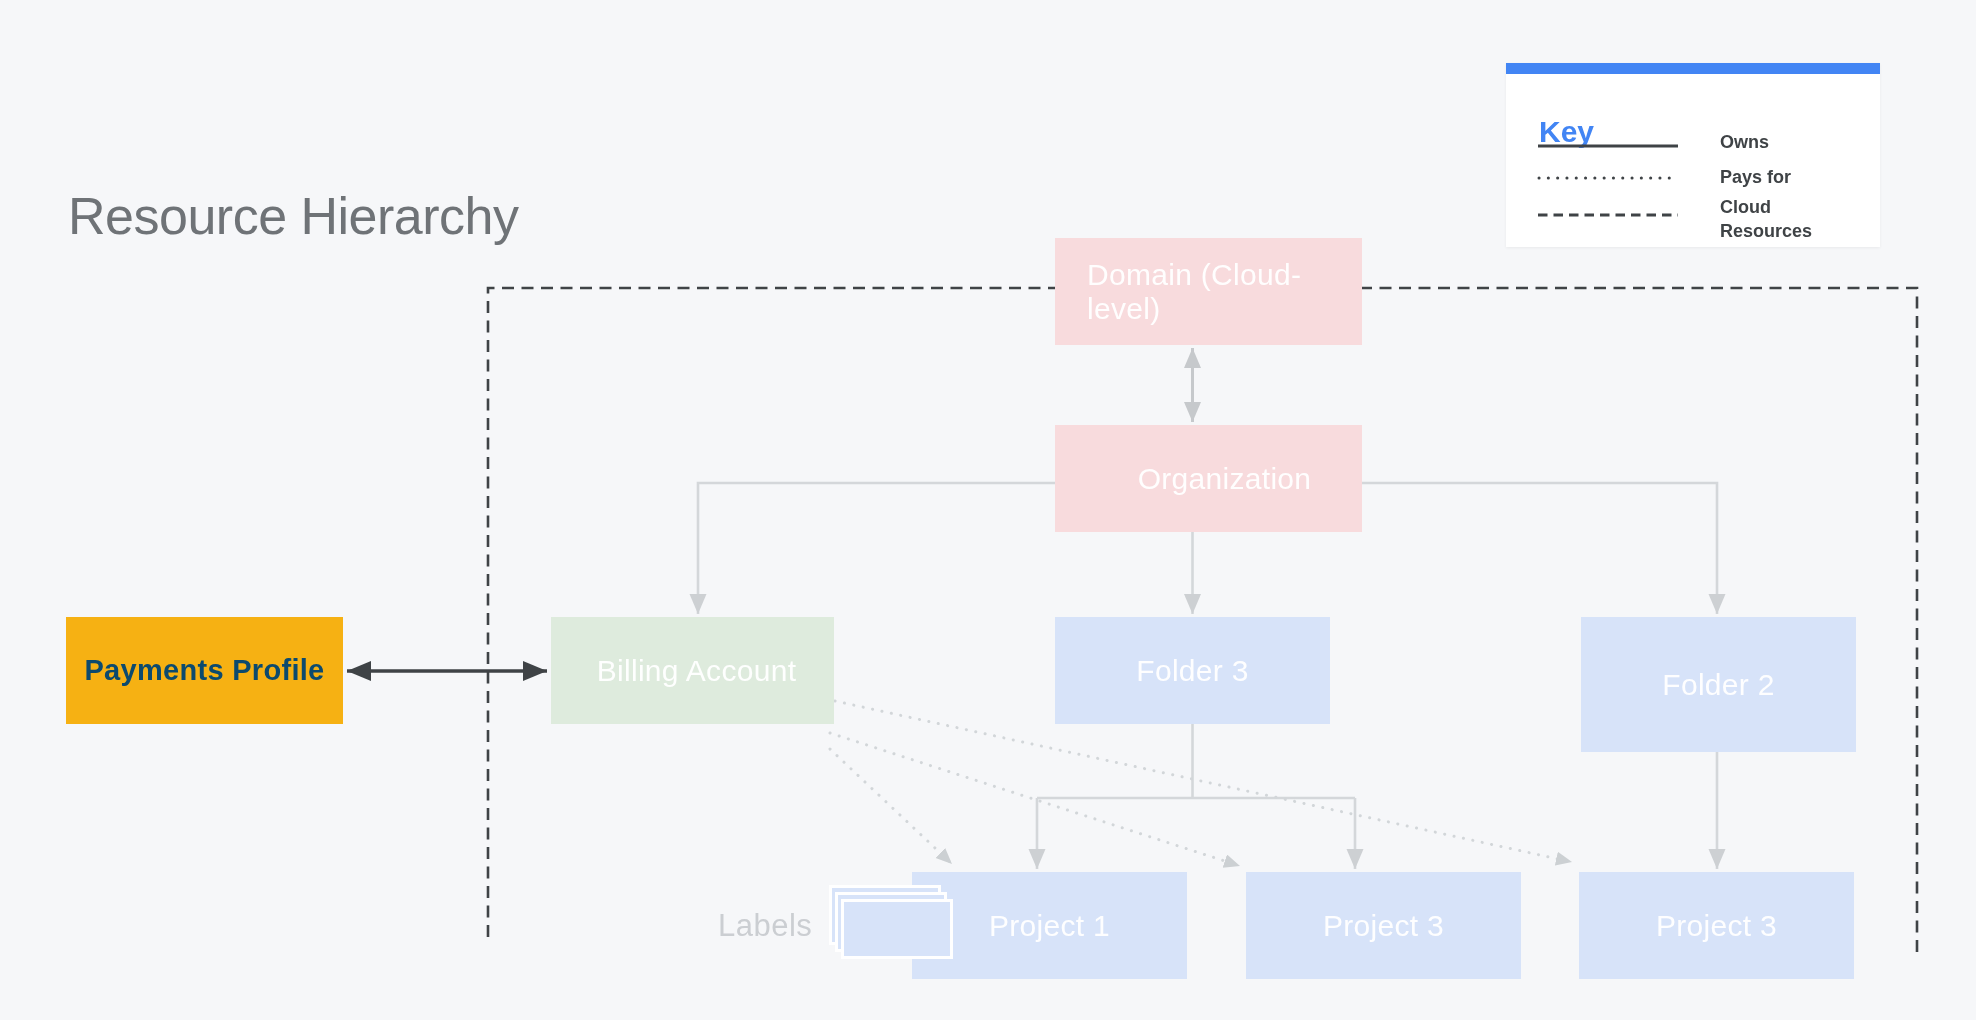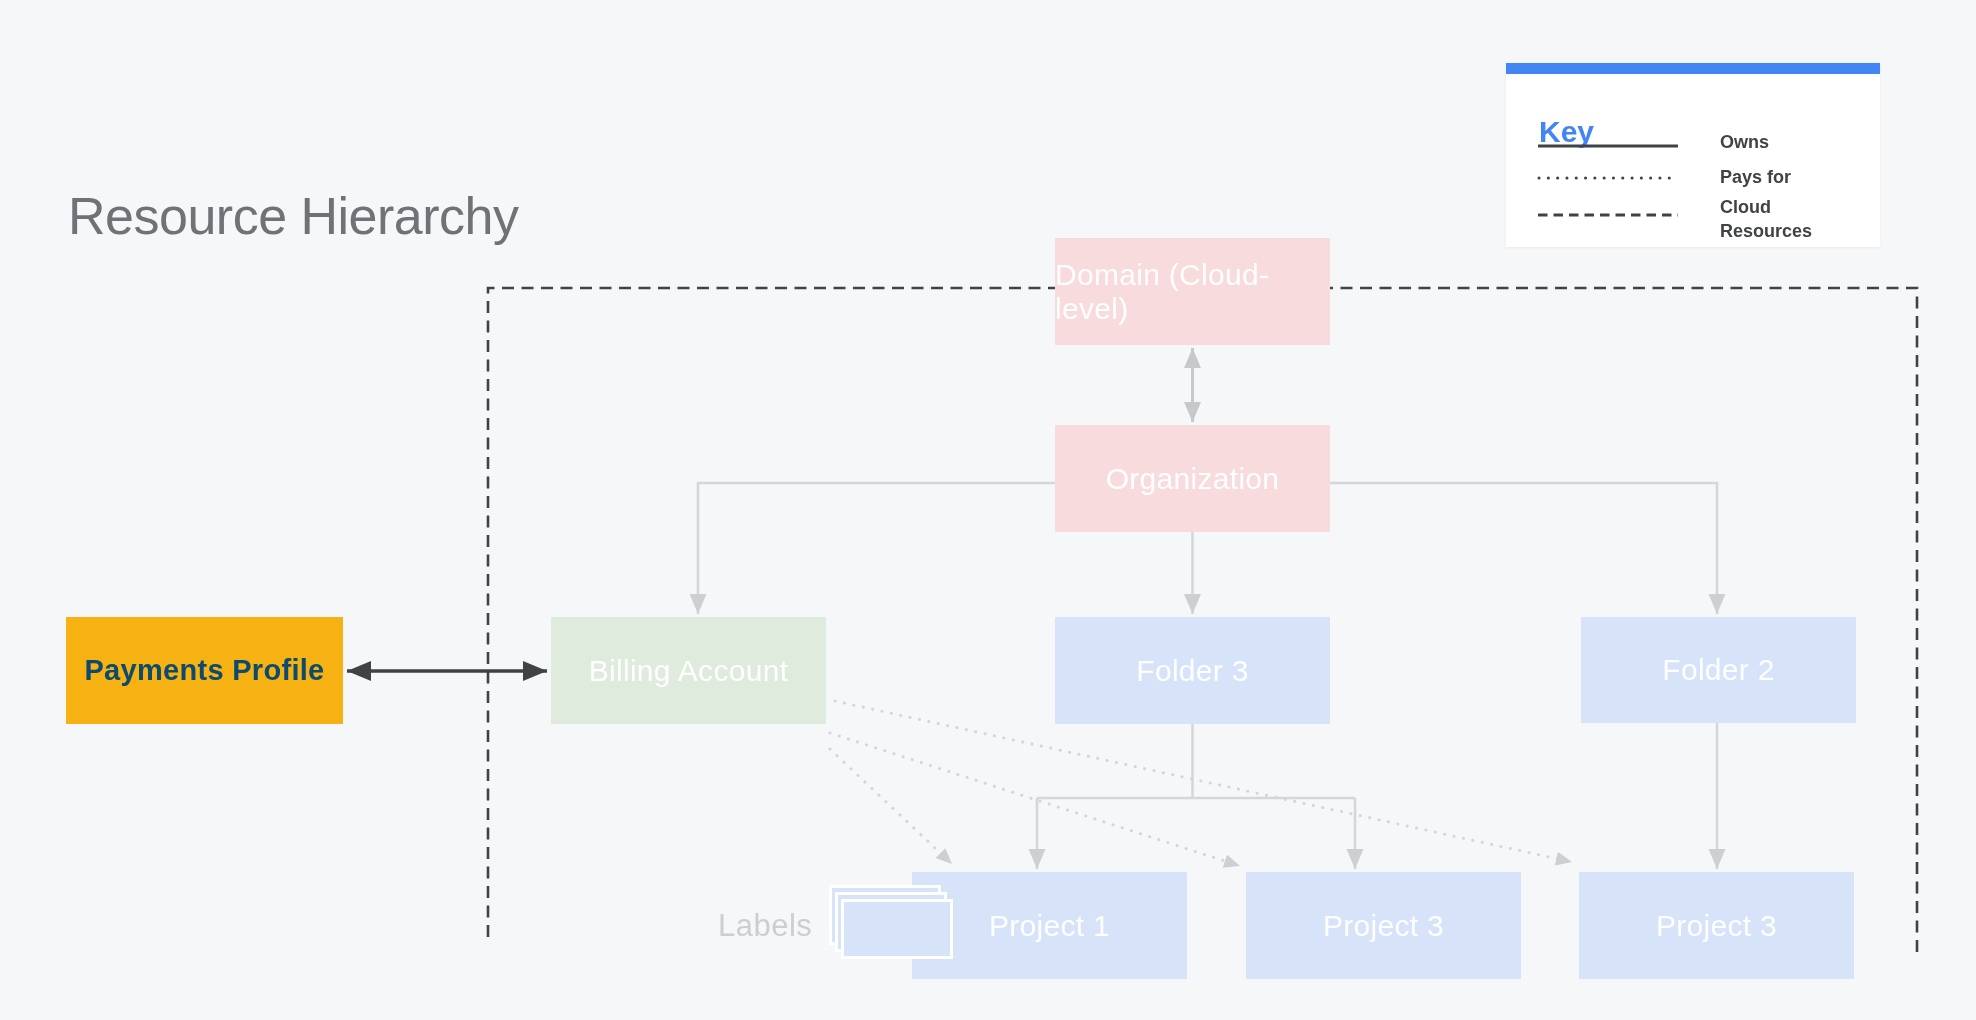--- a/index.html
+++ b/index.html
@@ -35,23 +35,23 @@
   .title{
     position:absolute;left:68px;top:186px;margin:0;
     font-size:52px;font-weight:400;color:var(--title-gray);letter-spacing:-0.5px;
   }
 
   .node{
     position:absolute;width:275px;height:107px;
     display:flex;align-items:center;justify-content:center;
     font-size:30px;color:rgba(255,255,255,0.96);letter-spacing:0.3px;
   }
-  .node.pink{background:var(--box-pink);}
+  .node.pink{background:var(--box-pink);padding-left:32px;}
   .node.blue{background:var(--box-blue);}
-  .node.green{background:var(--box-green);}
+  .node.green{background:var(--box-green);padding-left:8px;}
   .node.yellow{background:var(--box-yellow);font-weight:700;font-size:29px;color:#0c4a6e;}
 
   .labels-text{
     position:absolute;left:718px;top:908px;
     font-size:31px;color:var(--labels-gray);letter-spacing:0.5px;
   }
   .labels-icon{position:absolute;left:829px;top:885px;width:130px;height:80px;}
   .labels-icon i{
     position:absolute;display:block;width:112px;height:60px;
     background:var(--box-blue);border:3px solid #fff;box-sizing:border-box;
@@ -127,21 +127,21 @@
   </div>
   <div class="node yellow" style="left:66px;top:617px;width:277px">
     <span>Payments Profile</span>
   </div>
   <div class="node green" style="left:551px;top:617px">
     <span>Billing Account</span>
   </div>
   <div class="node blue" style="left:1055px;top:617px">
     <span>Folder 3</span>
   </div>
-  <div class="node blue" style="left:1581px;top:617px;height:106px">
+  <div class="node blue" style="left:1581px;top:617px;height:135px">
     <span>Folder 2</span>
   </div>
   <div class="node blue" style="left:912px;top:872px">
     <span>Project 1</span>
   </div>
   <div class="node blue" style="left:1246px;top:872px">
     <span>Project 3</span>
   </div>
   <div class="node blue" style="left:1579px;top:872px">
     <span>Project 3</span>

